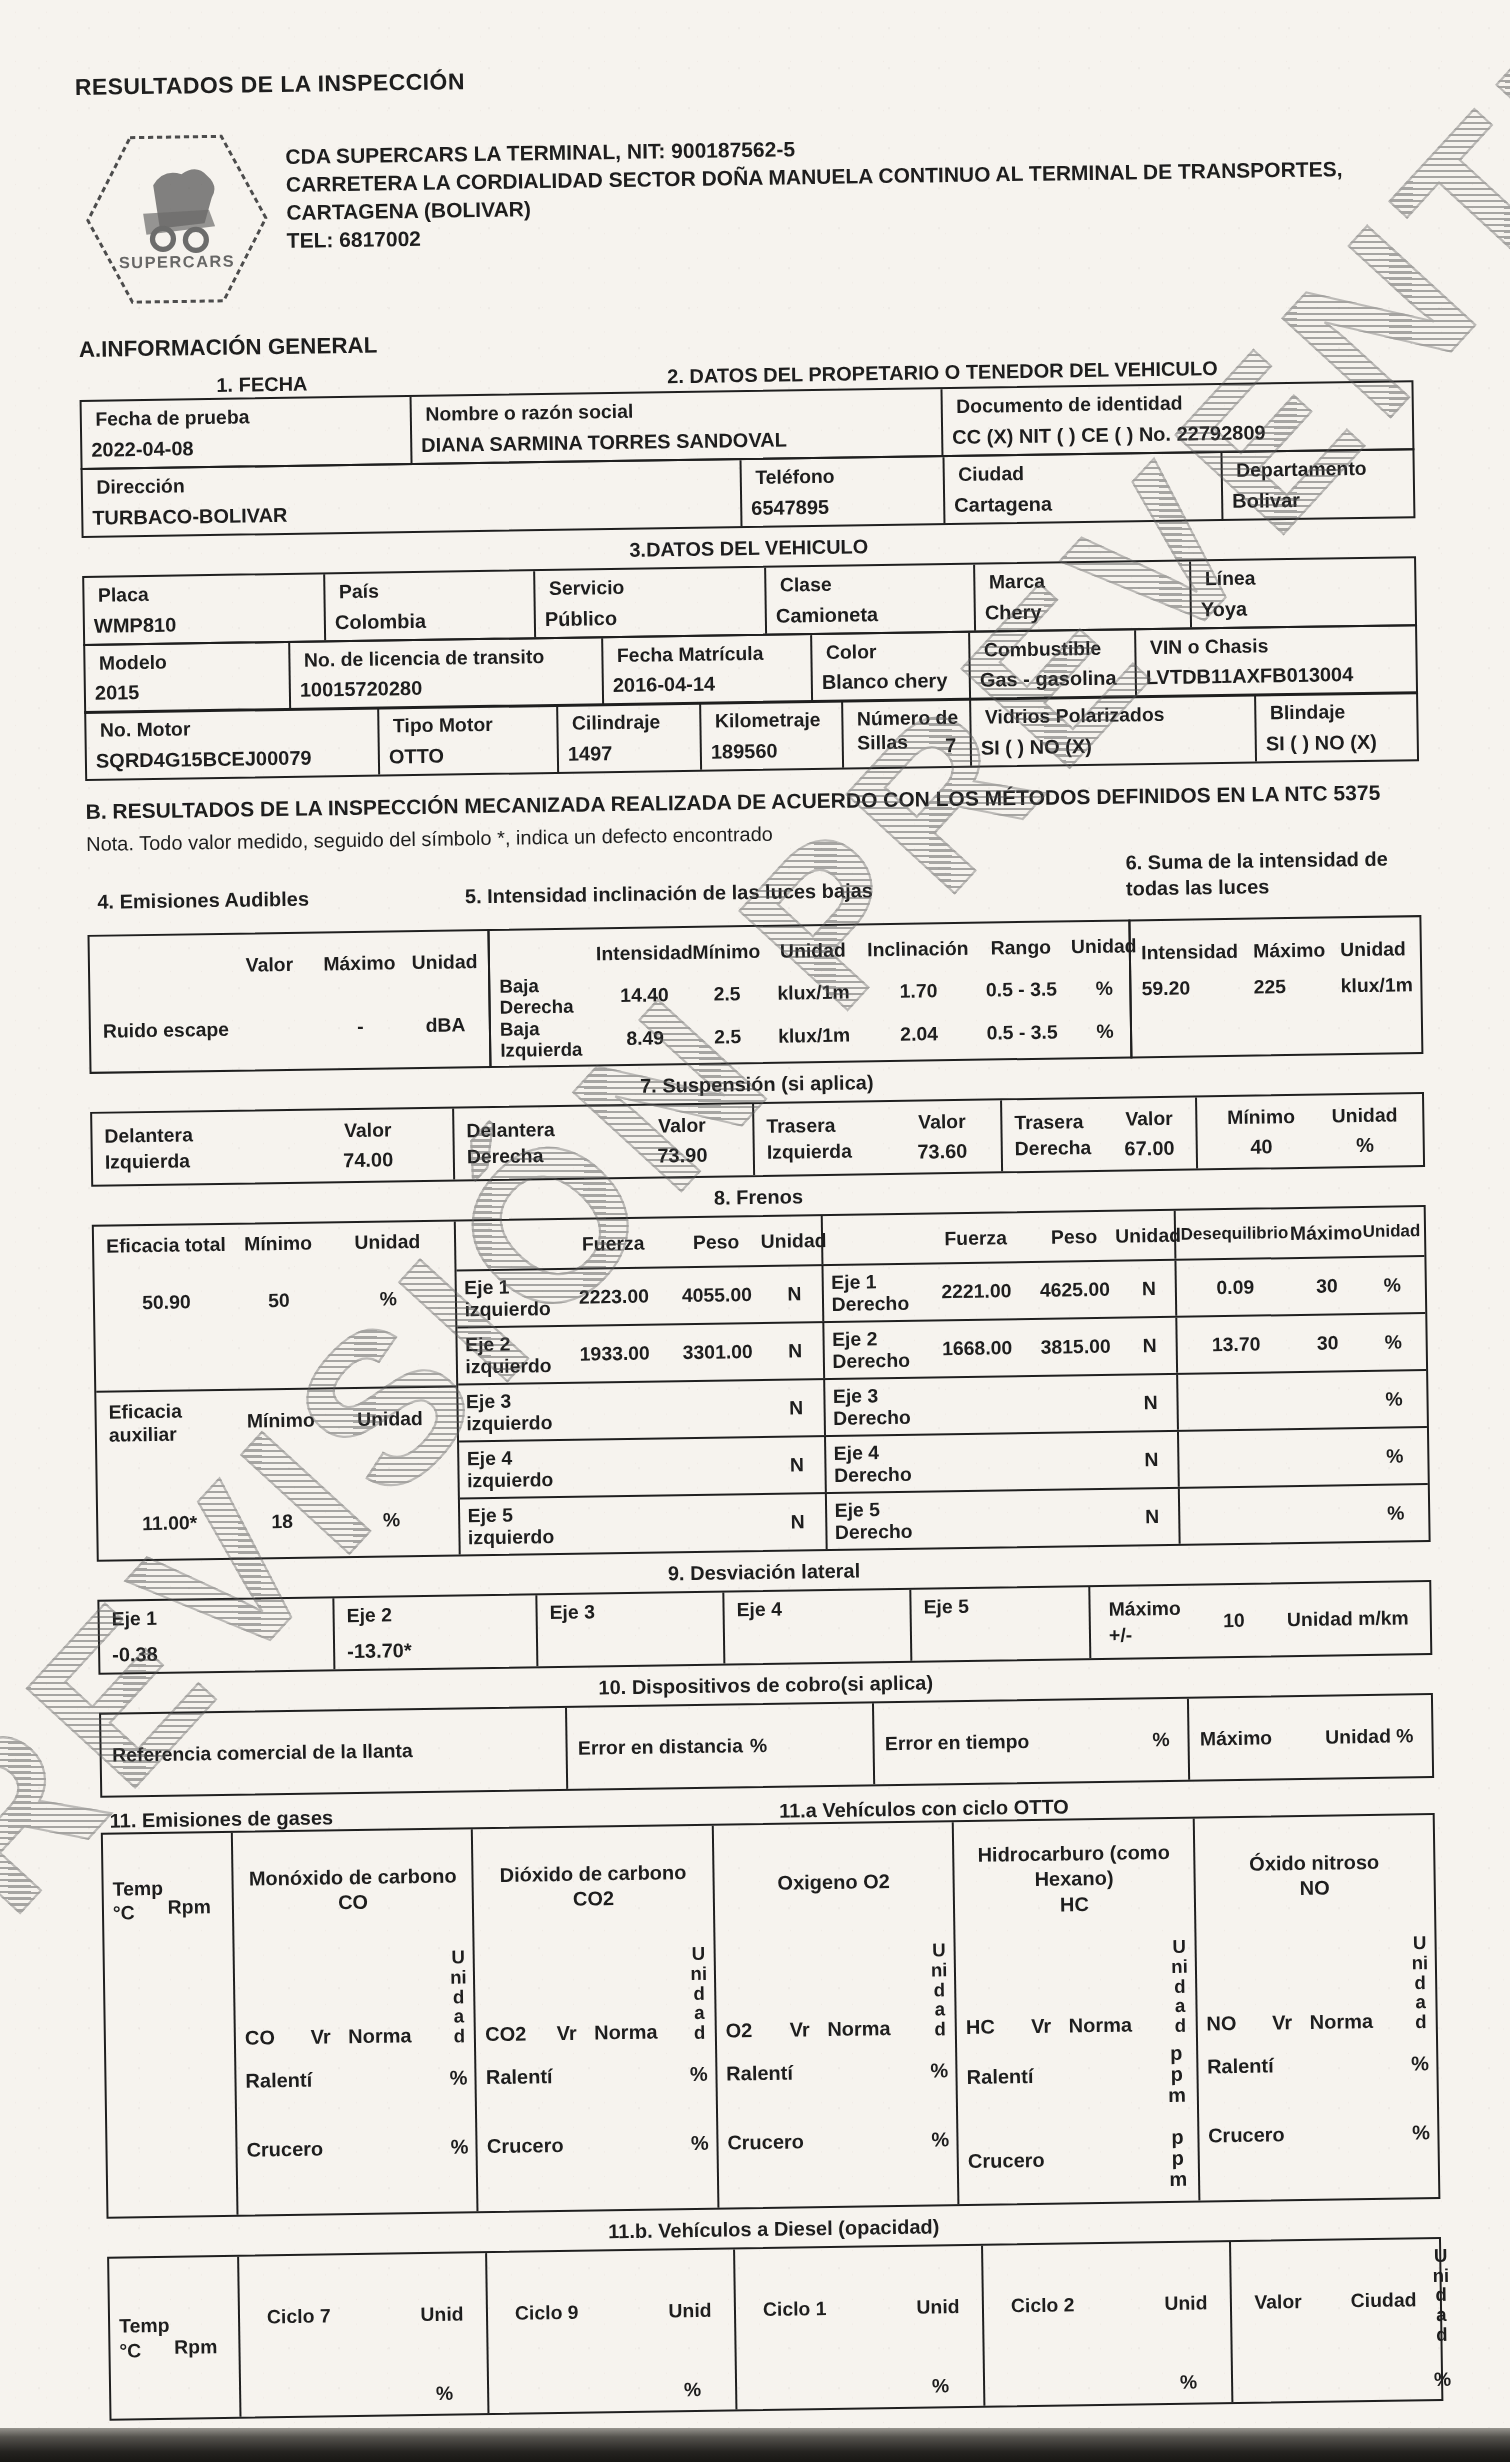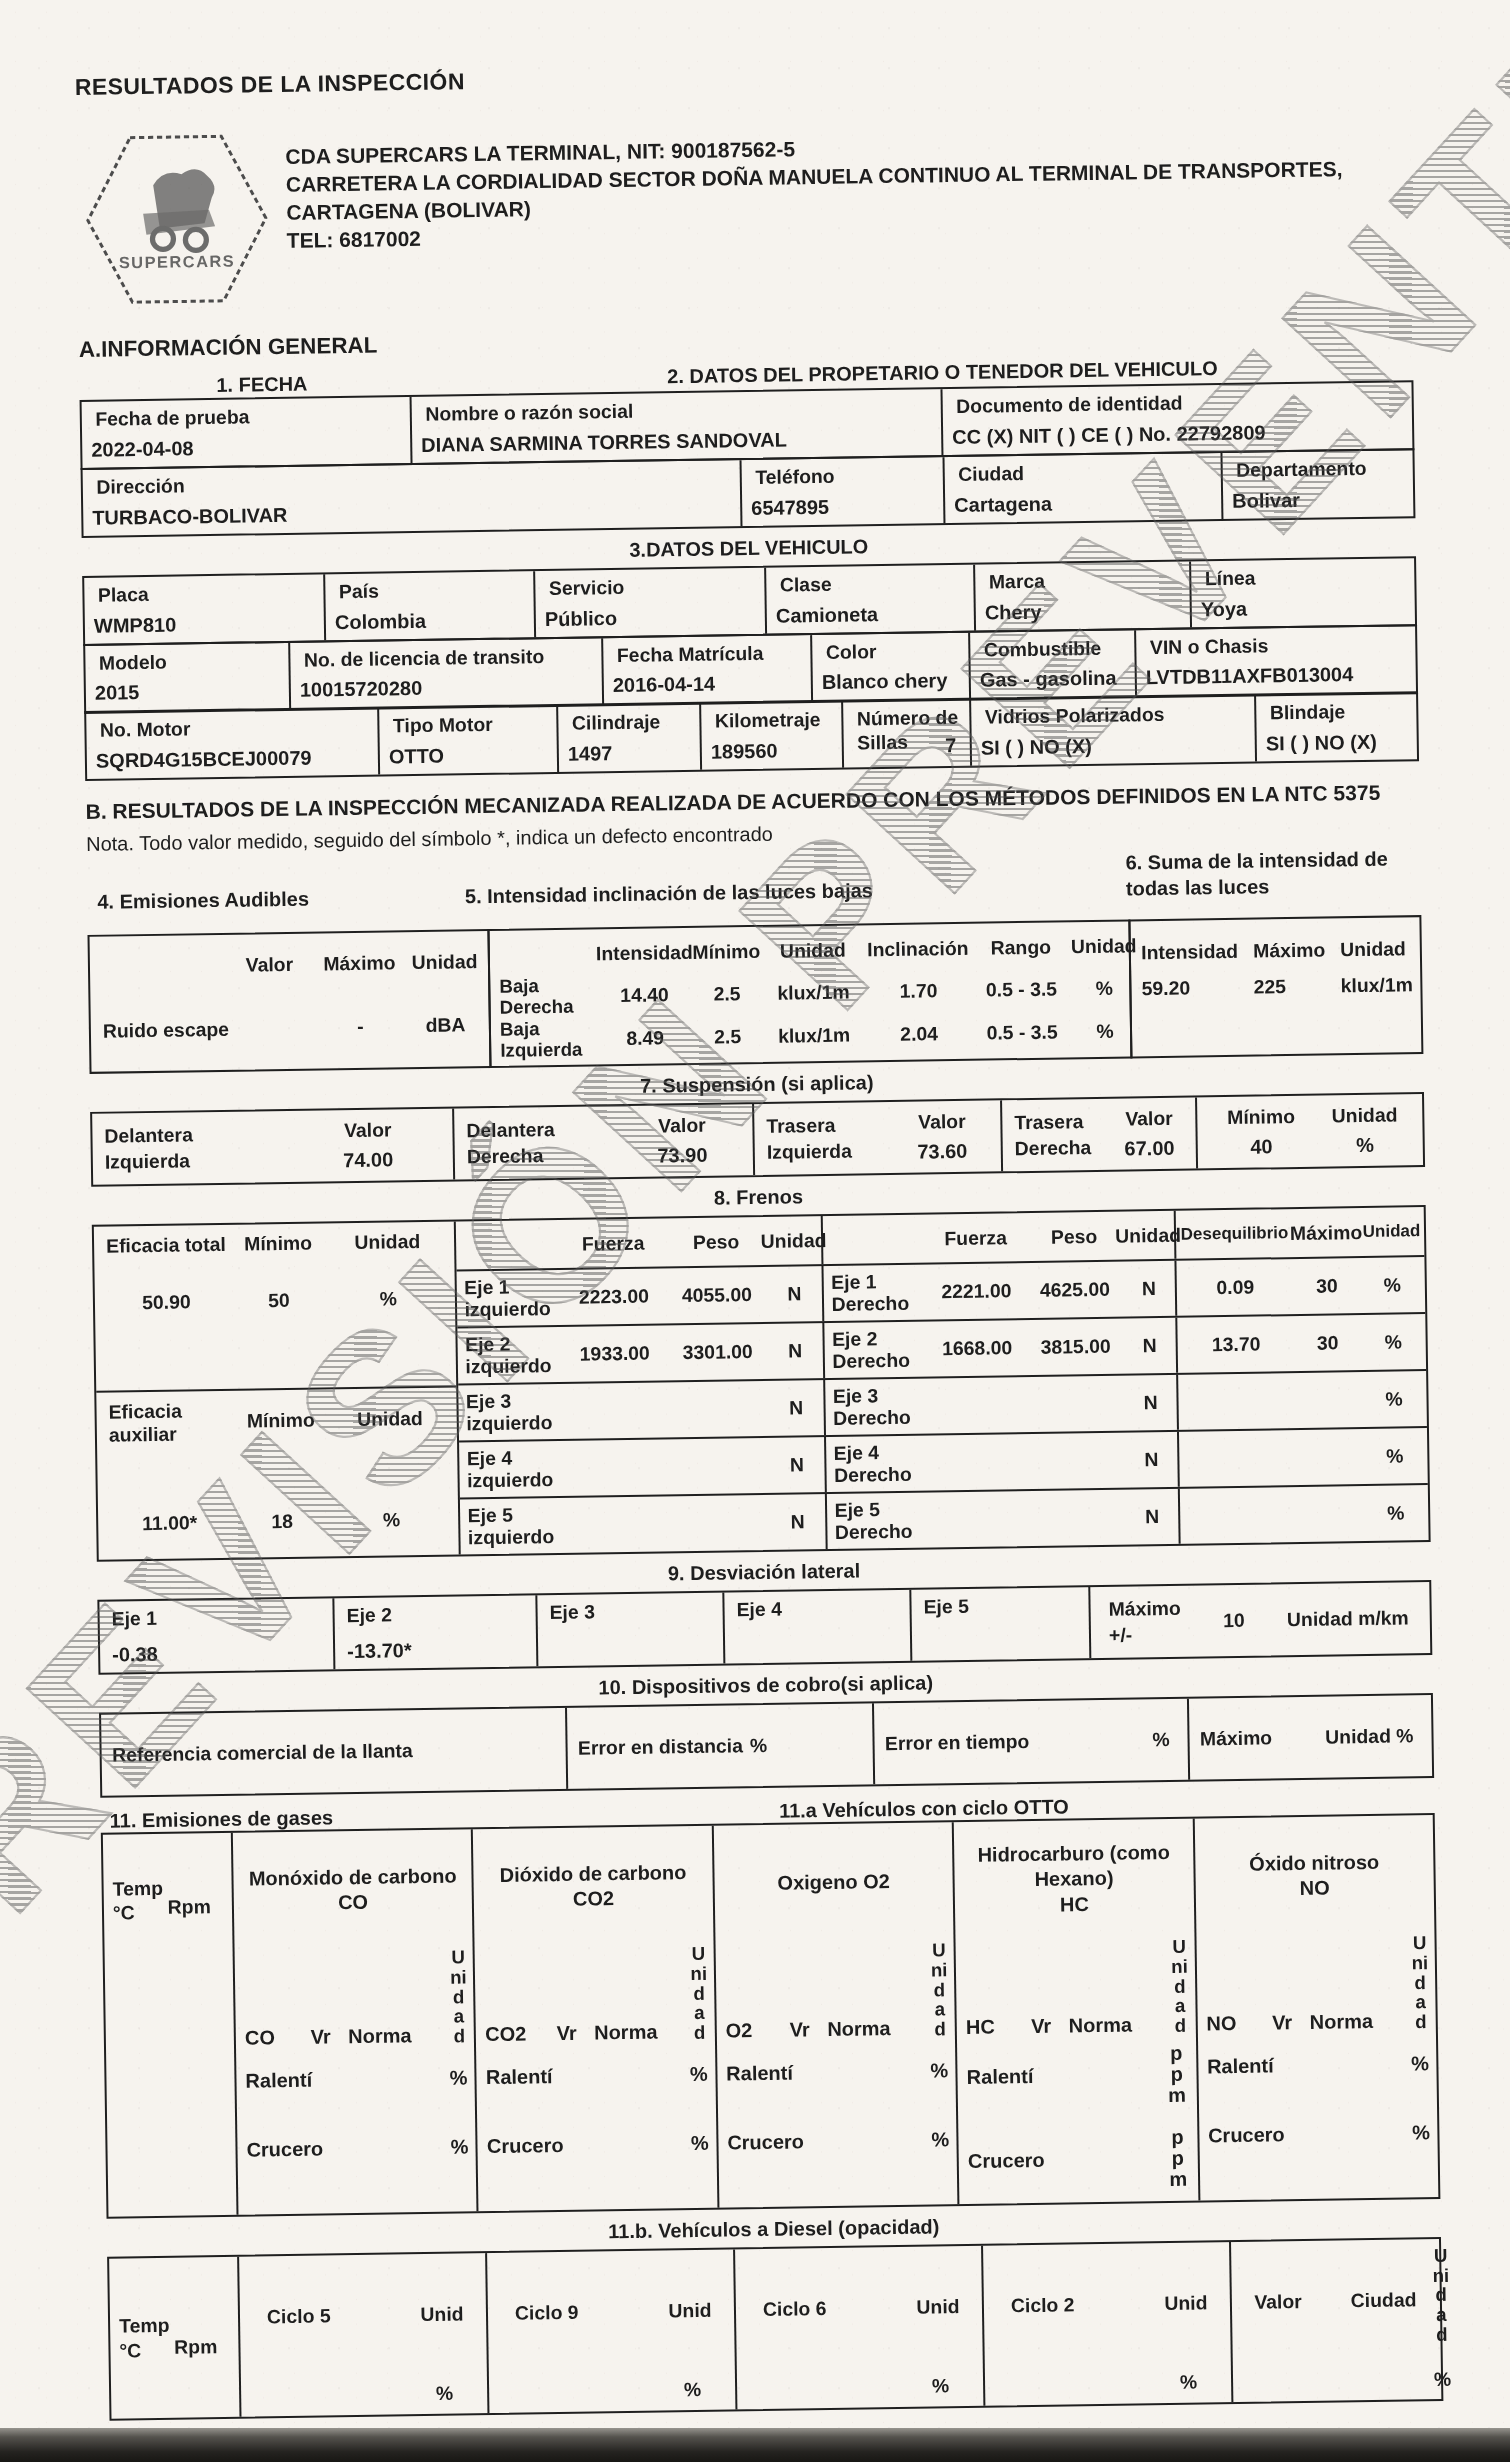--- a/index.html
+++ b/index.html
@@ -730,35 +730,35 @@
       <div class="t diesel">
         <div class="d-temp">
           <div class="tw">
             <div>Temp</div>
             <div>°C</div>
           </div>
           <div class="rpm">Rpm</div>
         </div>
         <div class="d-ciclo">
           <div class="hd">
-            <div>Ciclo 5</div>
+            <div>Ciclo 7</div>
             <div>Unid</div>
           </div>
           <div class="pct">%</div>
         </div>
         <div class="d-ciclo">
           <div class="hd">
             <div>Ciclo 9</div>
             <div>Unid</div>
           </div>
           <div class="pct">%</div>
         </div>
         <div class="d-ciclo">
           <div class="hd">
-            <div>Ciclo 6</div>
+            <div>Ciclo 1</div>
             <div>Unid</div>
           </div>
           <div class="pct">%</div>
         </div>
         <div class="d-ciclo">
           <div class="hd">
             <div>Ciclo 2</div>
             <div>Unid</div>
           </div>
           <div class="pct">%</div>

